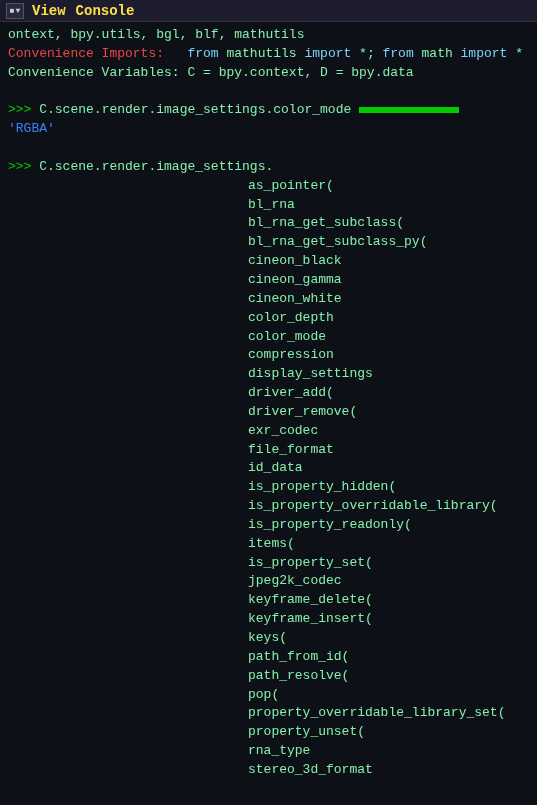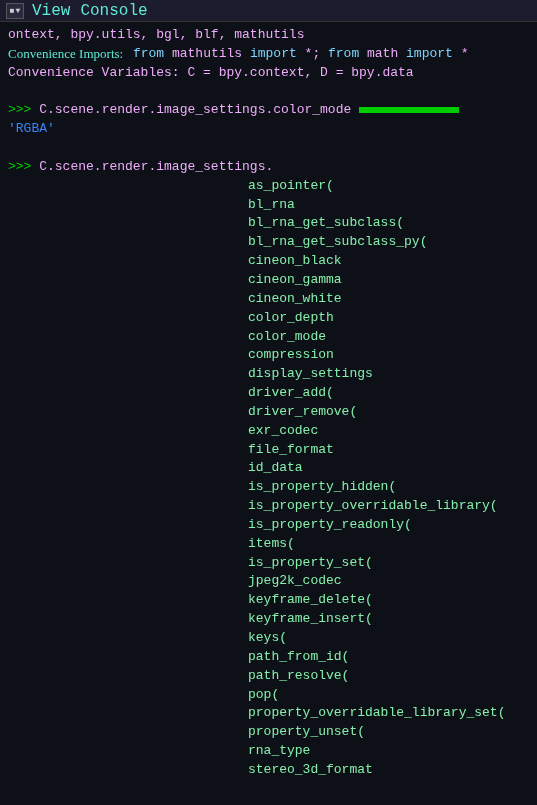--- a/index.html
+++ b/index.html
@@ -49,22 +49,23 @@
       display: flex;
       align-items: center;
       justify-content: center;
       font-size: 9px;
       color: #ccc;
     }
 
     .title-bar-menu {
       display: flex;
       gap: 10px;
-      font-size: 16px;
-      color: #5eead4;
+      font-size: 14px;
+      color: #fde047;
+      font-weight: bold;
     }
 
     .title-bar-menu span {
       cursor: pointer;
     }
 
     .terminal-content {
       flex: 1;
       padding: 4px 8px;
       overflow: hidden;
@@ -72,21 +73,21 @@
       line-height: 1.45;
     }
 
     .line {
       white-space: pre;
       display: flex;
       align-items: center;
     }
 
     .text-white {
-      color: #f0abfc;
+      color: #86efac;
     }
 
     .text-bright-green {
       color: #7dd3fc;
     }
 
     .text-string {
       color: #3b82f6;
     }
 
@@ -137,21 +138,21 @@
     </div>
   </div>
 
   <div class="terminal-content">
 
     <div class="line">
       <span class="text-white">ontext, bpy.utils, bgl, blf, mathutils</span>
     </div>
 
     <div class="line">
-      <span class="text-white" style="color:#5eead4;font-family:Liberation Serif, serif;">Convenience Imports:   </span>
+      <span class="text-white" style="color:#ef4444;">Convenience Imports:   </span>
       <span class="text-bright-green">from</span>
       <span class="text-white"> mathutils </span>
       <span class="text-bright-green">import</span>
       <span class="text-white"> *; </span>
       <span class="text-bright-green">from</span>
       <span class="text-white"> math </span>
       <span class="text-bright-green">import</span>
       <span class="text-white"> *</span>
     </div>
 

